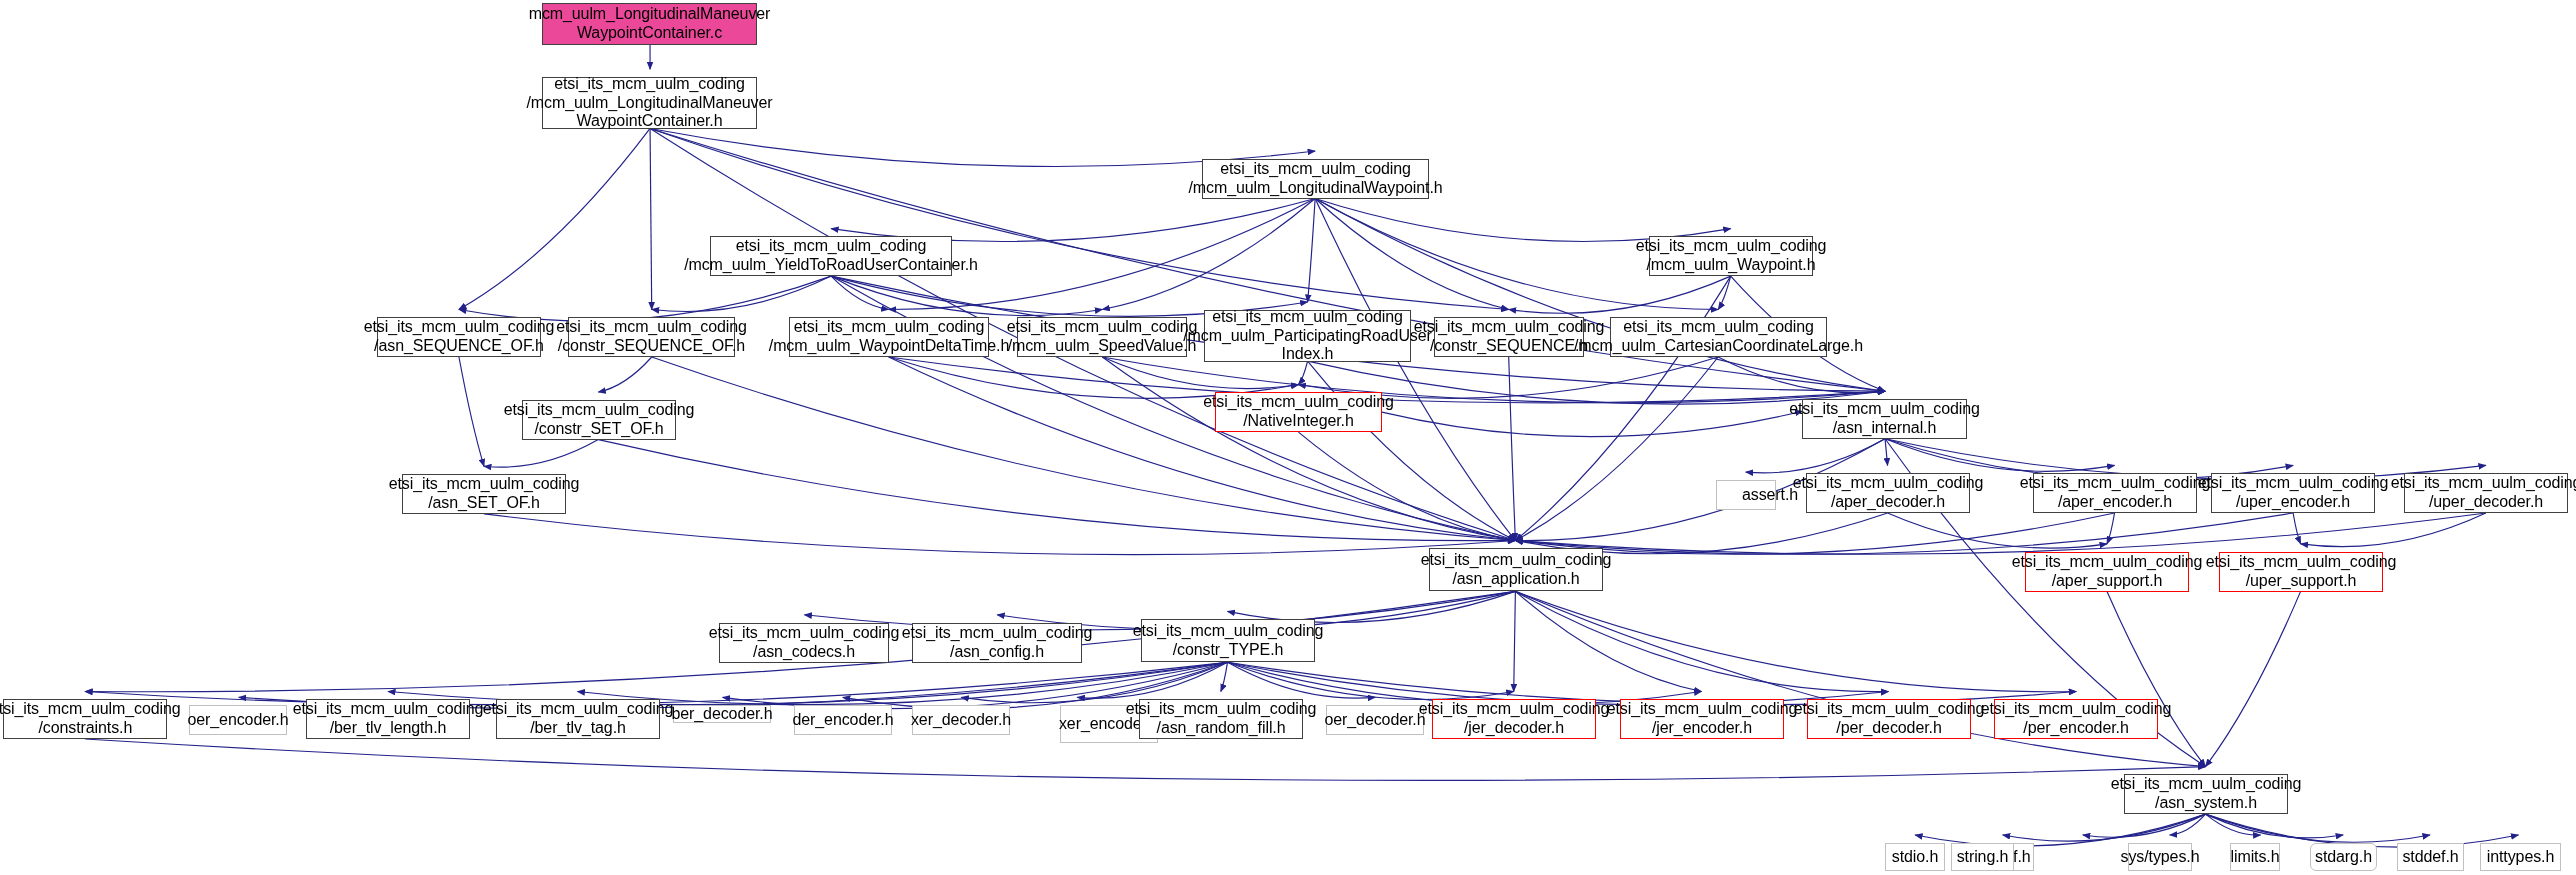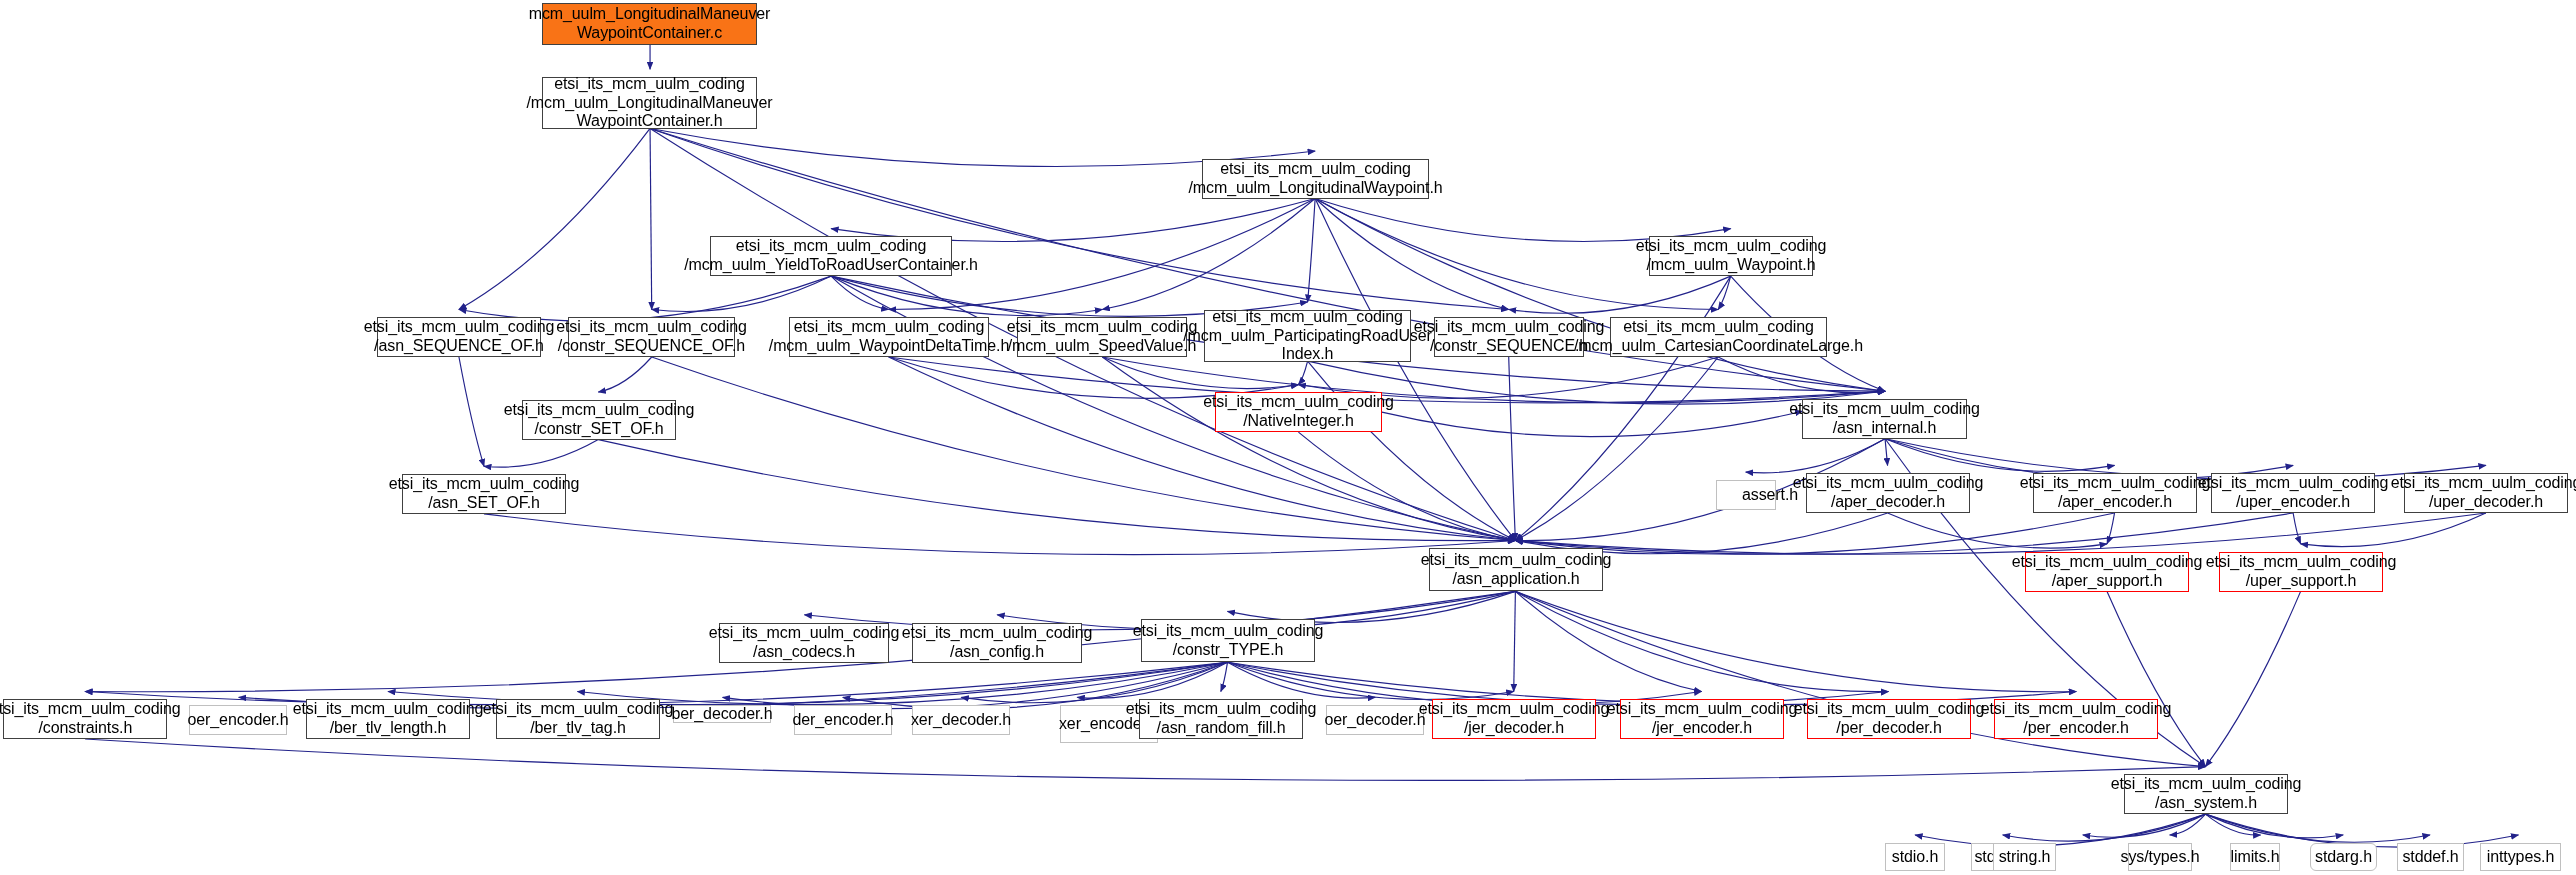--- a/index.html
+++ b/index.html
@@ -29,21 +29,21 @@
     border:0.8px solid #808080;
     color:#000000;
     font-size:16px;
     line-height:1.18;
     white-space:pre-line;
     letter-spacing:-0.1px;
     z-index:5;
   }
   .node.dark{ border:1.7px solid #404040; }
   .node.red { border:1.7px solid #ff0000; }
-  .node.gray{ border:1.7px solid #404040; background:#f97316; }
+  .node.gray{ border:1.7px solid #404040; background:#ec4899; }
   .node.lite{ border:0.8px solid #c0c0c0; }
 </style>
 </head>
 <body>
 
 <div id="canvas">
   <svg id="edges" viewBox="0 0 3087 1049" preserveAspectRatio="none">
     <defs>
       <marker id="arrow" markerWidth="10" markerHeight="8" refX="9" refY="4" orient="auto" markerUnits="userSpaceOnUse">
         <path d="M0,0 L10,4 L0,8 z" fill="#22228a"></path>
@@ -224,21 +224,21 @@
       <div class="node red" style="left: 1620px; top: 699px; width: 164px; height: 40px;">etsi_its_mcm_uulm_coding
 /jer_encoder.h</div>
       <div class="node red" style="left: 1807px; top: 699px; width: 164px; height: 40px;">etsi_its_mcm_uulm_coding
 /per_decoder.h</div>
       <div class="node red" style="left: 1994px; top: 699px; width: 164px; height: 40px;">etsi_its_mcm_uulm_coding
 /per_encoder.h</div>
       <div class="node dark" style="left: 2124px; top: 774px; width: 164px; height: 40px;">etsi_its_mcm_uulm_coding
 /asn_system.h</div>
       <div class="node lite" style="left: 1885px; top: 843px; width: 60px; height: 28px;">stdio.h</div>
       <div class="node lite" style="left: 1971px; top: 843px; width: 63px; height: 28px;">stddef.h</div>
-      <div class="node lite" style="left: 1993px; top: 843px; width: 63px; height: 28px;">string.h</div>
+      <div class="node lite" style="left: 1951px; top: 843px; width: 63px; height: 28px;">string.h</div>
       <div class="node lite" style="left: 2128px; top: 843px; width: 64px; height: 28px;">sys/types.h</div>
       <div class="node lite" style="left: 2230px; top: 843px; width: 50px; height: 28px;">limits.h</div>
       <div class="node lite" style="left: 2310px; top: 843px; width: 67px; height: 28px; border-radius: 6px;">stdarg.h</div>
       <div class="node lite" style="left: 2397px; top: 843px; width: 67px; height: 28px;">stddef.h</div>
       <div class="node lite" style="left: 2480px; top: 843px; width: 81px; height: 28px;">inttypes.h</div>
     </div>
 </div>
 
 
 </body></html>

